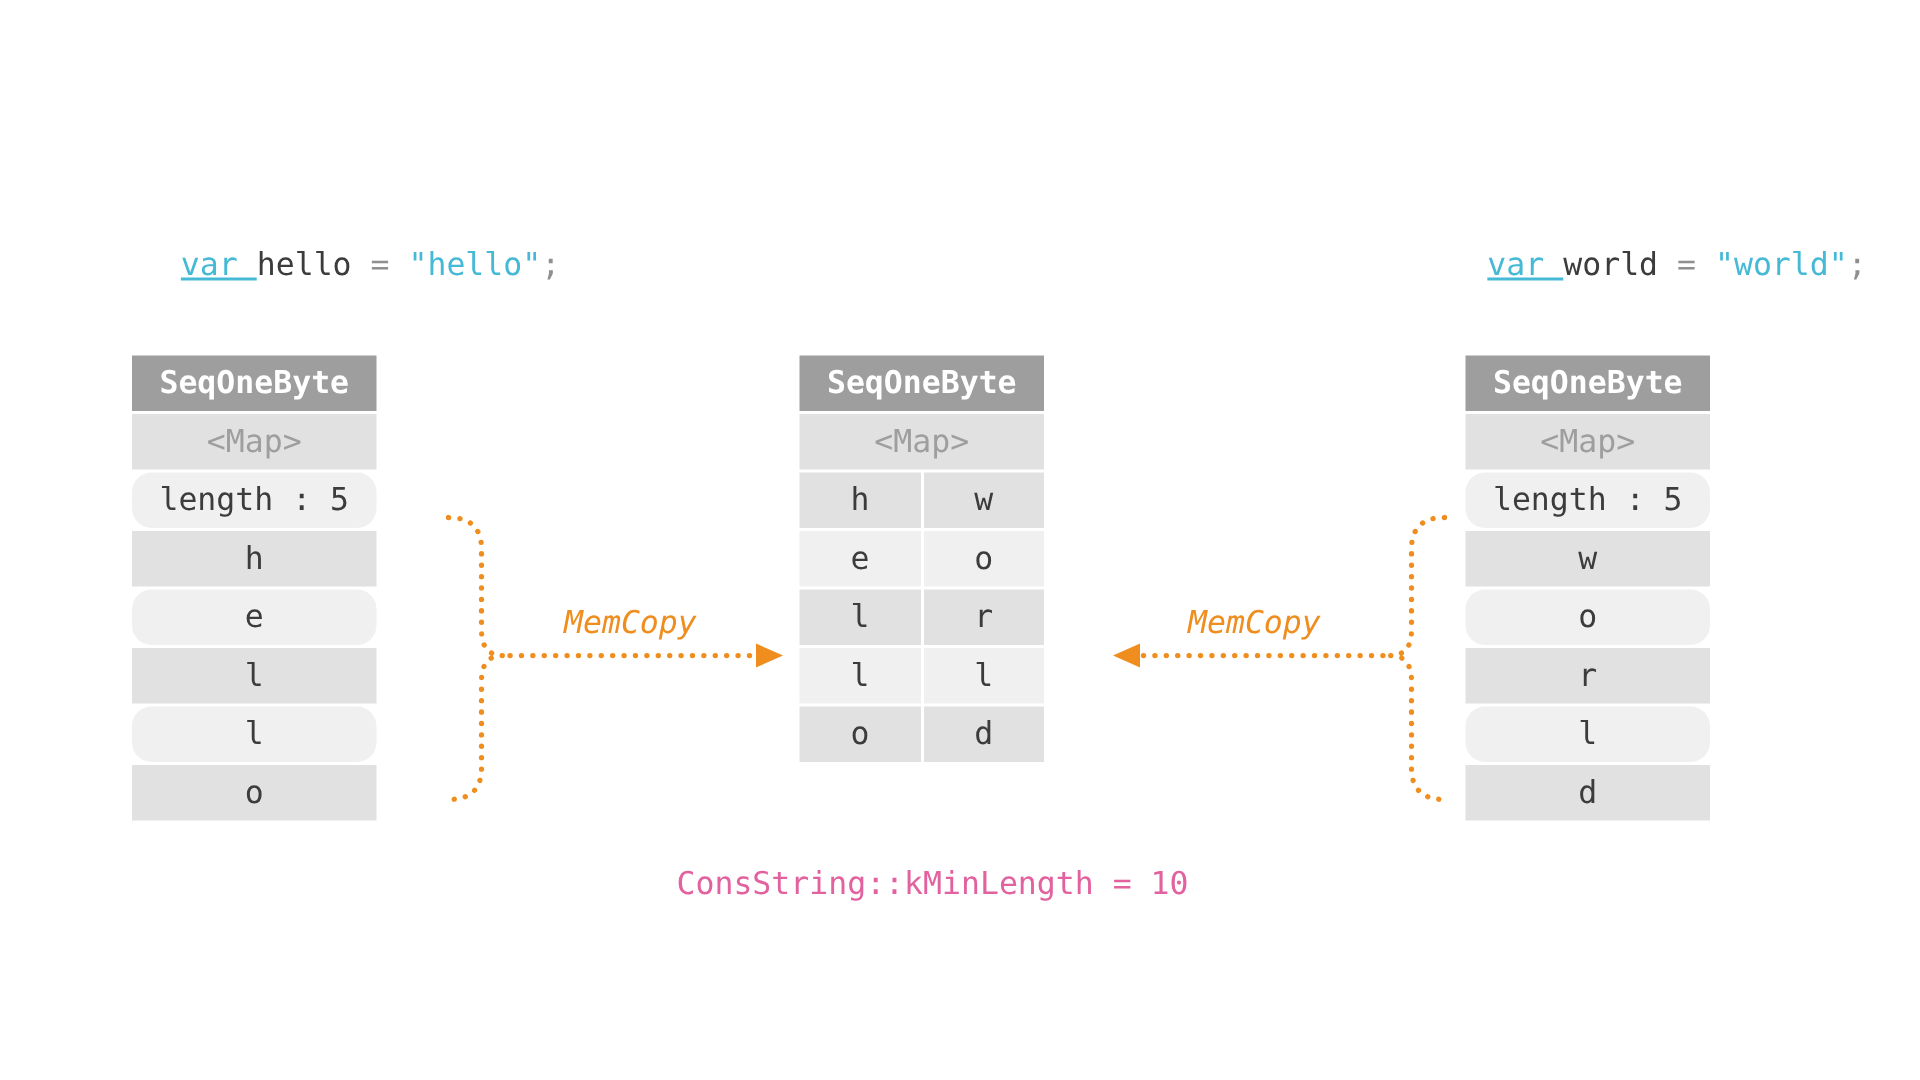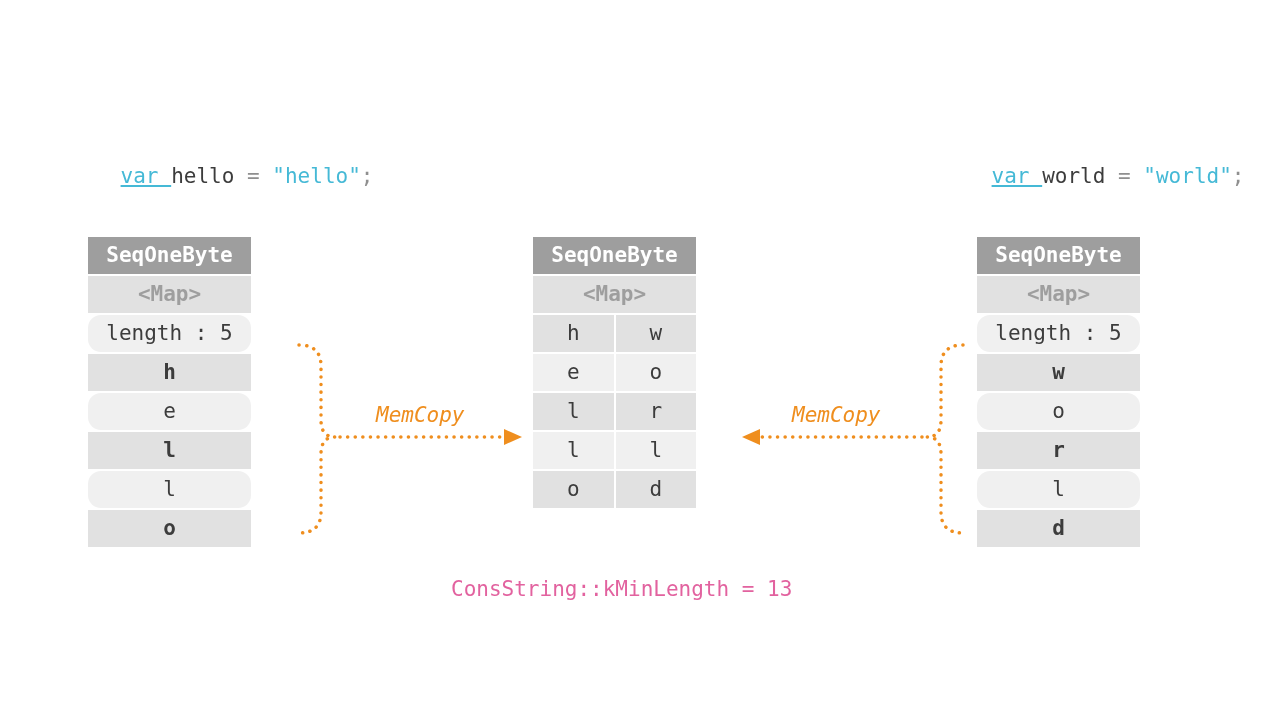--- a/index.html
+++ b/index.html
@@ -19,21 +19,21 @@
   .kw{color:var(--keyword);text-decoration:underline;}
   .str{color:var(--string);}
   .op{color:var(--operator);}
   .plain{color:var(--body_text);}
   .vtable{position:absolute; top:225px; width:163px;margin-top:12px;}
   .row{
     height:37px; margin-bottom:2px; text-align:center; line-height:37px;
     font-size:21px; color:var(--body_text);
   }
   .row.header{background:var(--header_bg); color:var(--header_text); font-weight:bold;}
-  .row.dark{background:var(--row_dark);font-weight:bold;}
+  .row.dark{background:var(--row_dark);}
   .row.light{background:var(--row_light);border-radius:13px;}
   .row.map{color:var(--map_text);}
   .row.split{display:flex; gap:2px; background:transparent;}
   .row.split .cell{flex:1; height:37px; line-height:37px;}
   .cell.dark{background:var(--row_dark);}
   .cell.light{background:var(--row_light);}
   .memcopy-label{
     position:absolute; top:403px; font-size:21px; color:var(--accent_orange); white-space:pre;font-style:italic;
   }
   .footer-note{
@@ -112,15 +112,15 @@
     <path class="dotted" d="M 963 345 Q 941 345 941 366 L 941 420 Q 941 437 927 437 Q 941 437 941 454 L 941 512 Q 941 533 963 533"></path>
     <line class="dotted" x1="340" y1="437" x2="504" y2="437"></line>
     <polygon class="head" points="522,437 504,429 504,445"></polygon>
     <line class="dotted" x1="922" y1="437" x2="760" y2="437"></line>
     <polygon class="head" points="742,437 760,429 760,445"></polygon>
   </svg>
 
   <div class="memcopy-label" style="left:376px">MemCopy</div>
   <div class="memcopy-label" style="left:792px">MemCopy</div>
 
-  <div class="footer-note">ConsString::kMinLength = 13</div>
+  <div class="footer-note">ConsString::kMinLength = 10</div>
 
 </div>
 
 </body></html>

